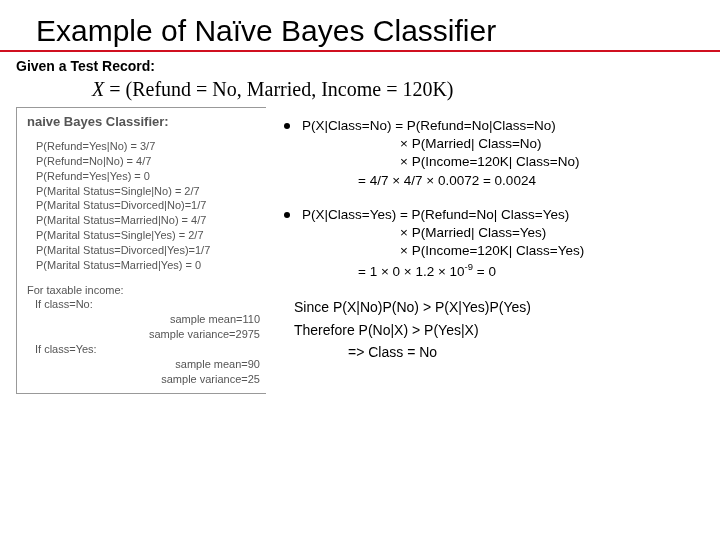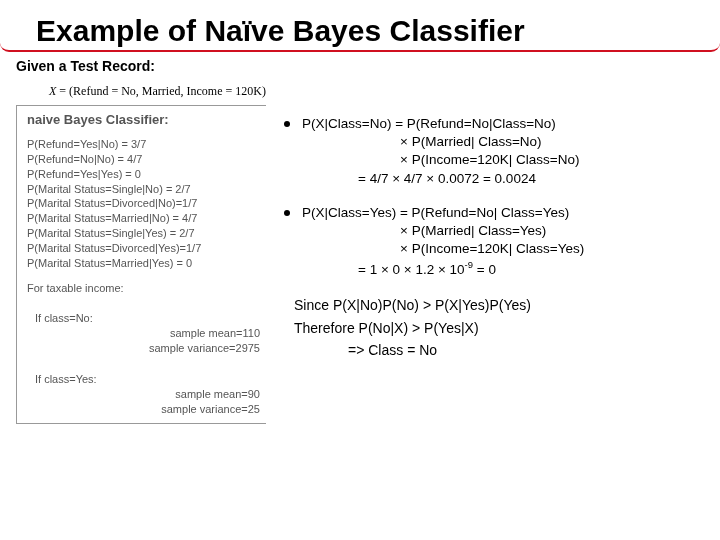--- a/index.html
+++ b/index.html
@@ -7,37 +7,36 @@
     width: 720px;
     height: 540px;
     background: #fff;
     font-family: Arial, Helvetica, sans-serif;
     color: #000;
     overflow: hidden;
     position: relative;
   }
   .title {
     font-size: 30px;
-    font-weight: bold;
+    font-weight: normal;
     padding: 14px 0 2px 36px;
     border-bottom: 2px solid #d01020;
     margin-bottom: 6px;
-    border-radius: 9px;
   }
   .subtitle {
     font-size: 14px;
     font-weight: bold;
     padding-left: 16px;
-    margin-bottom: 10px;
+    margin-bottom: 4px;
   }
   .formula {
     font-family: "Times New Roman", Times, serif;
-    font-size: 12px;
+    font-size: 20px;
     font-style: italic;
-    padding-left: 49px;
+    padding-left: 92px;
     margin-bottom: 6px;
   }
   .formula .nonit { font-style: normal; }
   .columns {
     display: flex;
     padding-left: 16px;
   }
   .leftcol {
     width: 250px;
     border: 1px solid #999;
@@ -47,27 +46,28 @@
     color: #555;
   }
   .leftcol .nb-head {
     font-size: 13px;
     font-weight: bold;
     margin-bottom: 10px;
   }
   .leftcol .p-line {
     font-size: 11px;
     line-height: 1.35;
+    margin-left: 9px;
   }
   .leftcol .gap { height: 10px; }
   .leftcol .inc-line {
     font-size: 11px;
     line-height: 1.35;
   }
-  .leftcol .indent1 { padding-left: 8px; margin-top: 16px; }
+  .leftcol .indent1 { padding-left: 8px; }
   .leftcol .indent2 { padding-left: 70px; text-align: right; }
   .rightcol {
     flex: 1;
     padding-left: 18px;
     padding-top: 10px;
     font-size: 13.5px;
   }
   .bullet-block {
     display: flex;
     margin-bottom: 16px;

